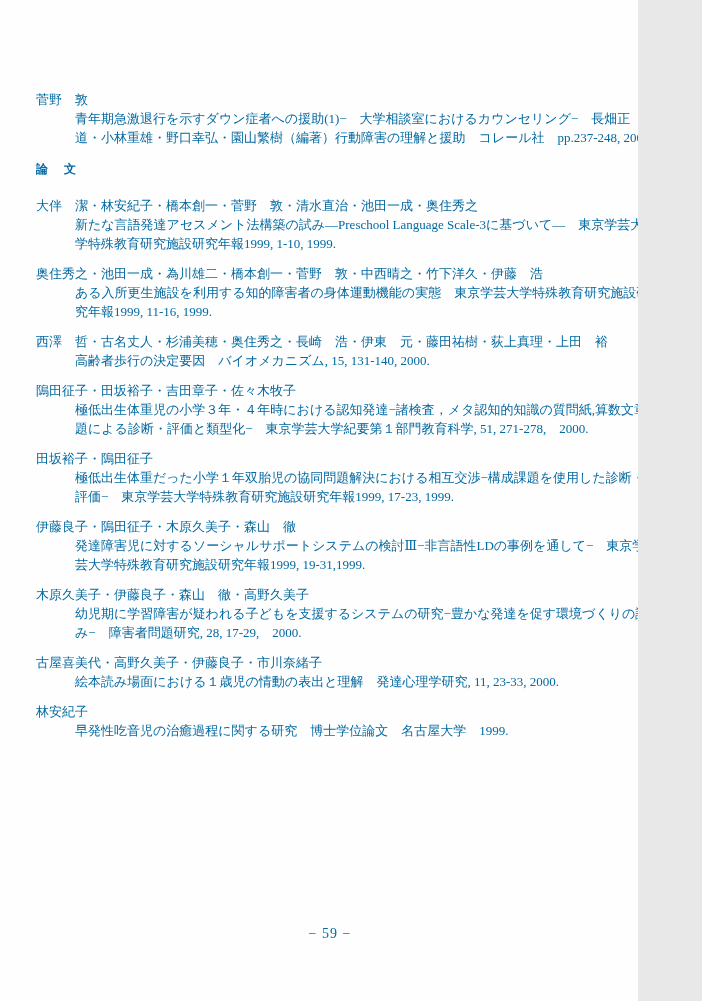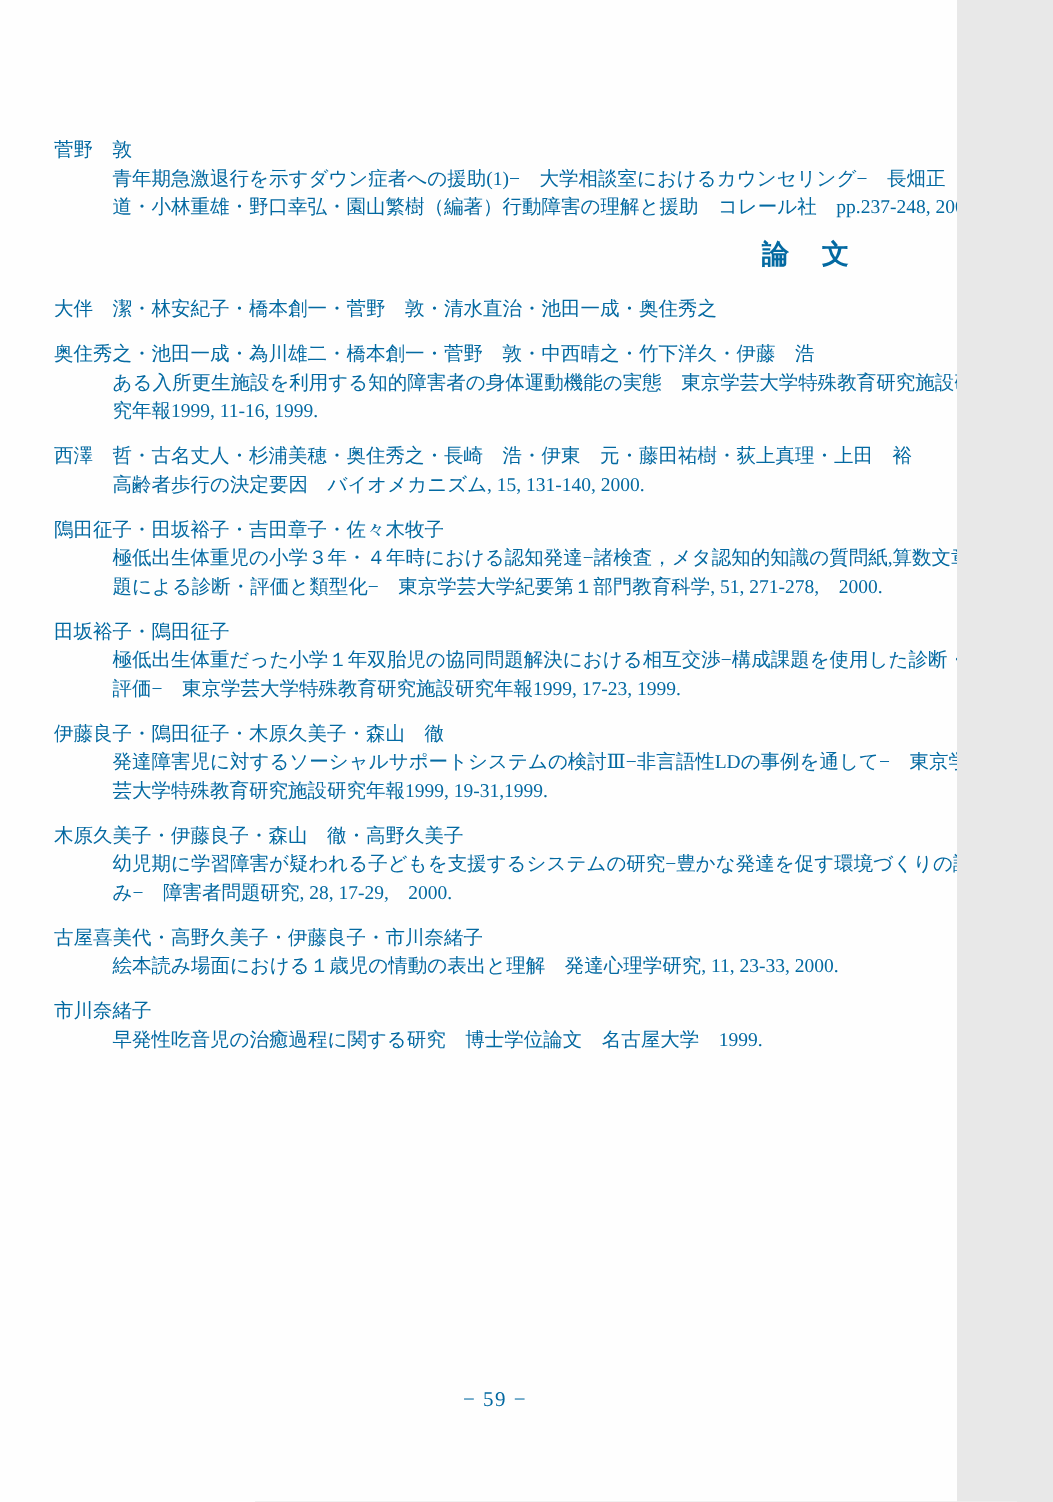--- a/index.html
+++ b/index.html
@@ -29,22 +29,22 @@
     white-space: pre-wrap;
   }
   .entry-body {
     margin-left: 39px;
     width: 578px;
     white-space: pre-wrap;
     word-break: normal;
     overflow-wrap: break-word;
   }
   .section-heading {
-    text-align: right;
-    font-size: 18px;
+    text-align: left;
+    font-size: 12px;
     font-weight: bold;
     letter-spacing: 2px;
     line-height: 23px;
     margin: 4px 40px 15px 0;
   }
   .page-number {
     position: absolute;
     top: 924px;
     left: 0;
     width: 660px;
@@ -61,20 +61,21 @@
 
     <div class="entry">
       <div class="entry-authors">菅野　敦</div>
       <div class="entry-body">青年期急激退行を示すダウン症者への援助(1)−　大学相談室におけるカウンセリング−　長畑正道・小林重雄・野口幸弘・園山繁樹（編著）行動障害の理解と援助　コレール社　pp.237-248, 2000.</div>
     </div>
 
     <div class="section-heading">論　文</div>
 
     <div class="entry">
       <div class="entry-authors">大伴　潔・林安紀子・橋本創一・菅野　敦・清水直治・池田一成・奥住秀之</div>
+      <div class="entry-body">新たな言語発達アセスメント法構築の試み—Preschool Language Scale-3に基づいて—　東京学芸大学特殊教育研究施設研究年報1999, 1-10, 1999.</div>
     </div>
 
     <div class="entry">
       <div class="entry-authors">奥住秀之・池田一成・為川雄二・橋本創一・菅野　敦・中西晴之・竹下洋久・伊藤　浩</div>
       <div class="entry-body">ある入所更生施設を利用する知的障害者の身体運動機能の実態　東京学芸大学特殊教育研究施設研究年報1999, 11-16, 1999.</div>
     </div>
 
 
 
 
@@ -102,20 +103,20 @@
       <div class="entry-authors">木原久美子・伊藤良子・森山　徹・高野久美子</div>
       <div class="entry-body">幼児期に学習障害が疑われる子どもを支援するシステムの研究−豊かな発達を促す環境づくりの試み−　障害者問題研究, 28, 17-29,　2000.</div>
     </div>
 
     <div class="entry">
       <div class="entry-authors">古屋喜美代・高野久美子・伊藤良子・市川奈緒子</div>
       <div class="entry-body">絵本読み場面における１歳児の情動の表出と理解　発達心理学研究, 11, 23-33, 2000.</div>
     </div>
 
     <div class="entry">
-      <div class="entry-authors">市川奈緒子</div>
+      <div class="entry-authors">林安紀子</div>
       <div class="entry-body">早発性吃音児の治癒過程に関する研究　博士学位論文　名古屋大学　1999.</div>
     </div>
 
   </div>
 
   <div class="page-number">− 59 −</div>
 </div>
 
 </body></html>

